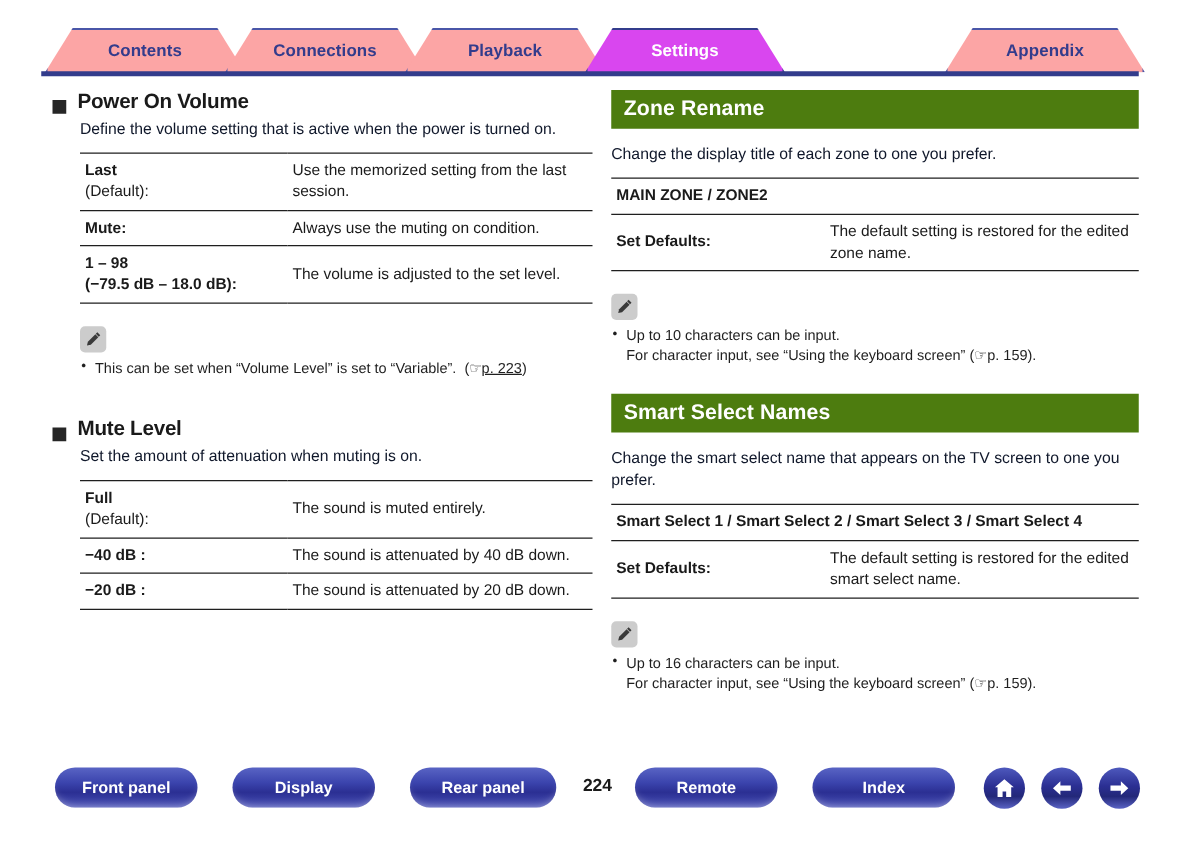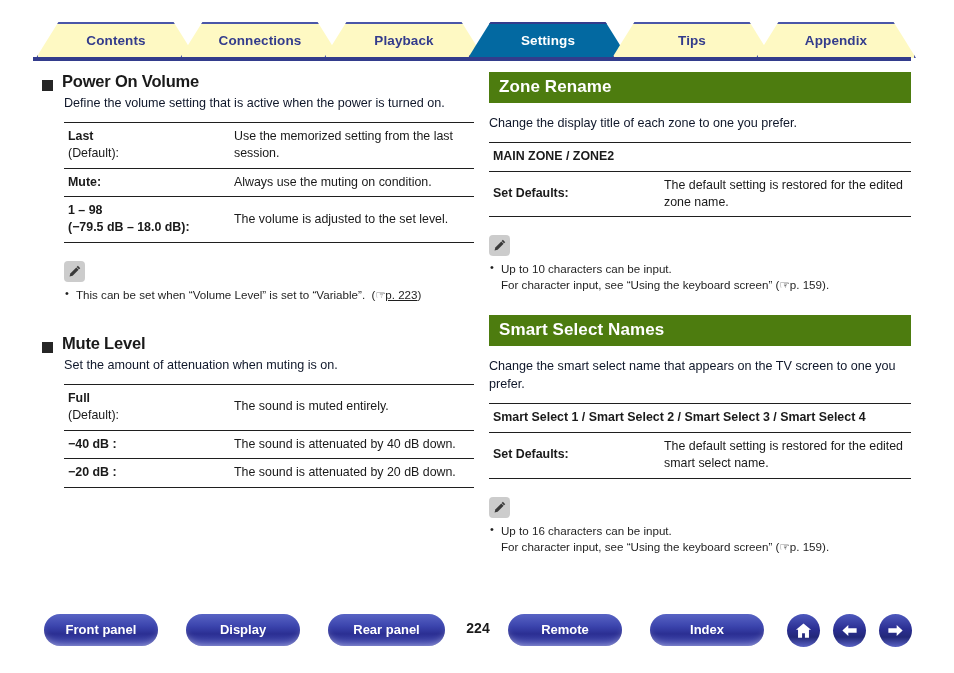--- a/index.html
+++ b/index.html
@@ -35,28 +35,28 @@
     position: absolute;
     top: 22px;
     height: 36px;
     box-sizing: border-box;
     font-size: 13.5px;
     font-weight: bold;
     letter-spacing: .1px;
     color: #333c8c;
     text-align: center;
     line-height: 33px;
-    background: #fef9c3;
+    background: #fca5a5;
     border: 2px solid #4a56a8;
     border-bottom: none;
     clip-path: polygon(14% 0%, 86% 0%, 100% 100%, 0% 100%);
     border-radius: 9px 9px 0 0;
   }
   .tab.active {
-    background: #0369a1;
+    background: #d946ef;
     color: #ffffff;
     border-color: #333c8c;
   }
   .tab-t1 { left: 36px;  width: 160px; }
   .tab-t2 { left: 180px; width: 160px; }
   .tab-t3 { left: 324px; width: 160px; text-align: center; }
   .tab-t4 { left: 468px; width: 160px; }
   .tab-t5 { left: 612px; width: 160px; }
   .tab-t6 { left: 756px; width: 160px; }
 
@@ -238,21 +238,20 @@
   .circbtn svg { display: block; }
 </style>
 </head>
 <body>
 
 <div class="tabbar">
   <div class="tab tab-t1">Contents</div>
   <div class="tab tab-t2">Connections</div>
   <div class="tab tab-t3">Playback</div>
   <div class="tab tab-t4 active">Settings</div>
-  <div class="tab tab-t5">Tips</div>
   <div class="tab tab-t6">Appendix</div>
   <div class="tabbar-rule"></div>
 </div>
 
 <div class="col col-left">
 
   <h2 class="h-square">
     <span class="sq"></span>
     <span>Power On Volume</span>
   </h2>

